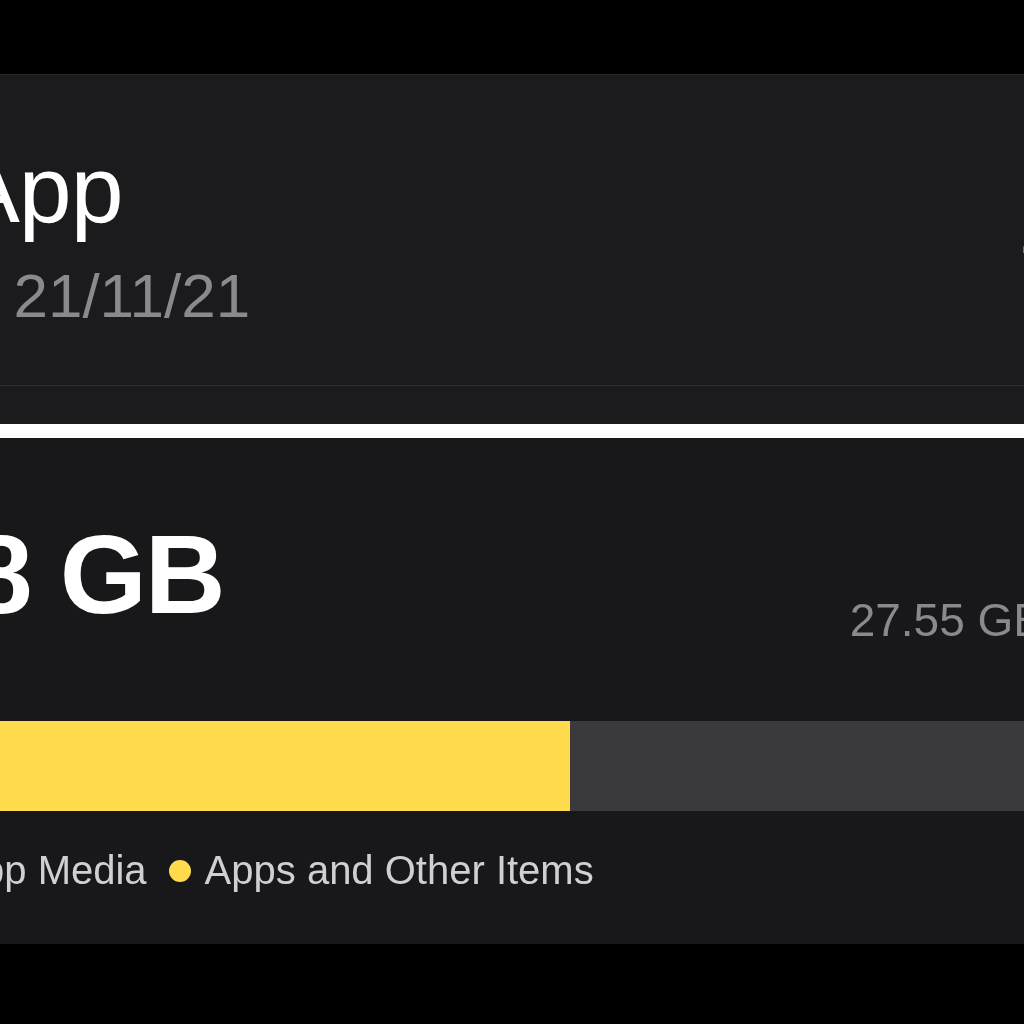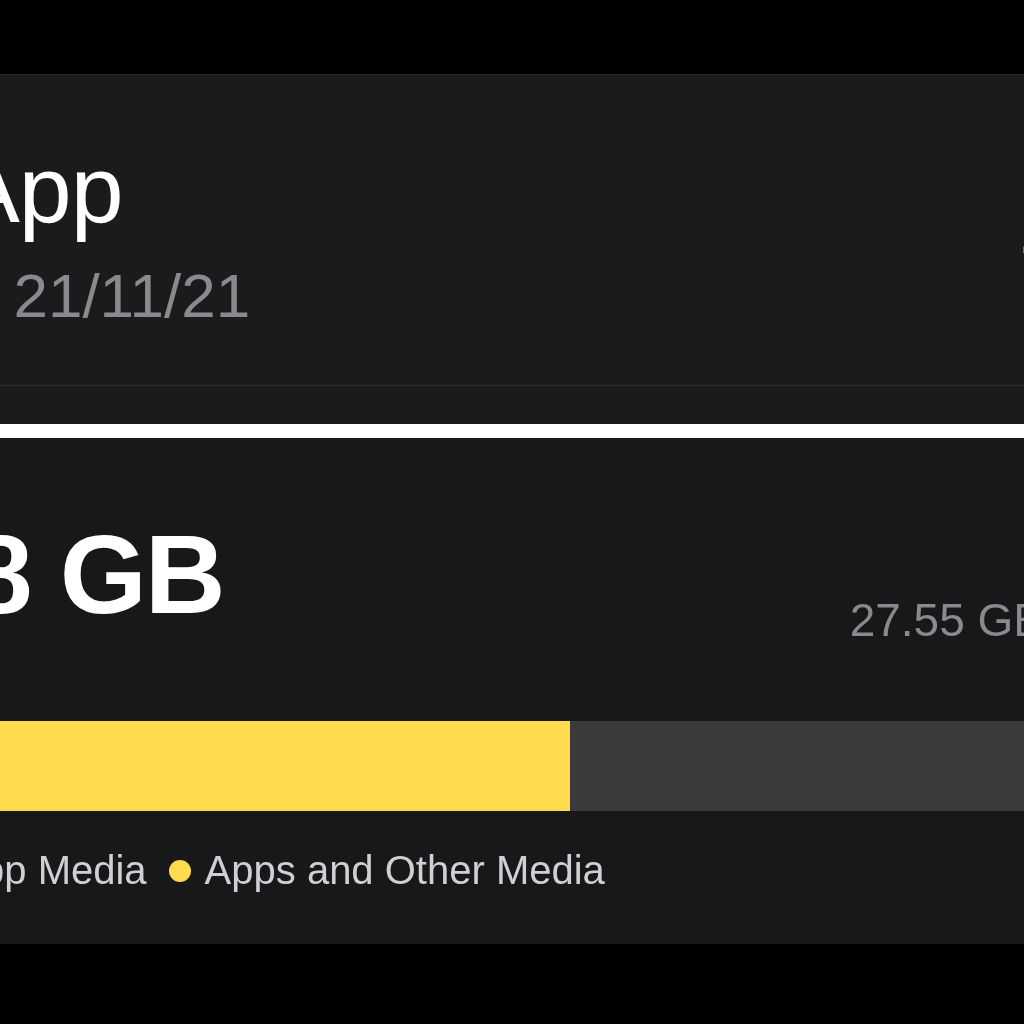--- a/index.html
+++ b/index.html
@@ -191,16 +191,16 @@
   <div class="progress-bar">
     <div class="progress-fill"></div>
   </div>
 
   <div class="legend">
     <div class="legend-item">
       <span class="legend-text">atsApp Media</span>
     </div>
     <div class="legend-item">
       <span class="legend-dot yellow"></span>
-      <span class="legend-text">Apps and Other Media</span>
+      <span class="legend-text">Apps and Other Items</span>
     </div>
   </div>
 </div>
 
 </body></html>

